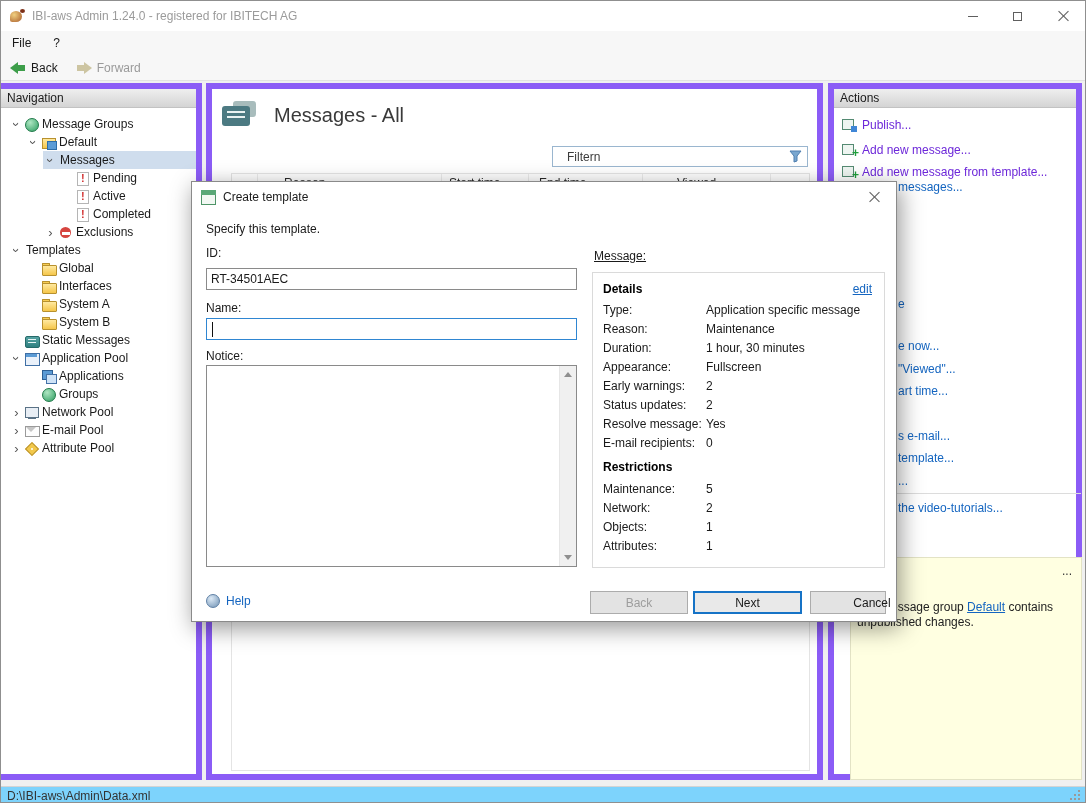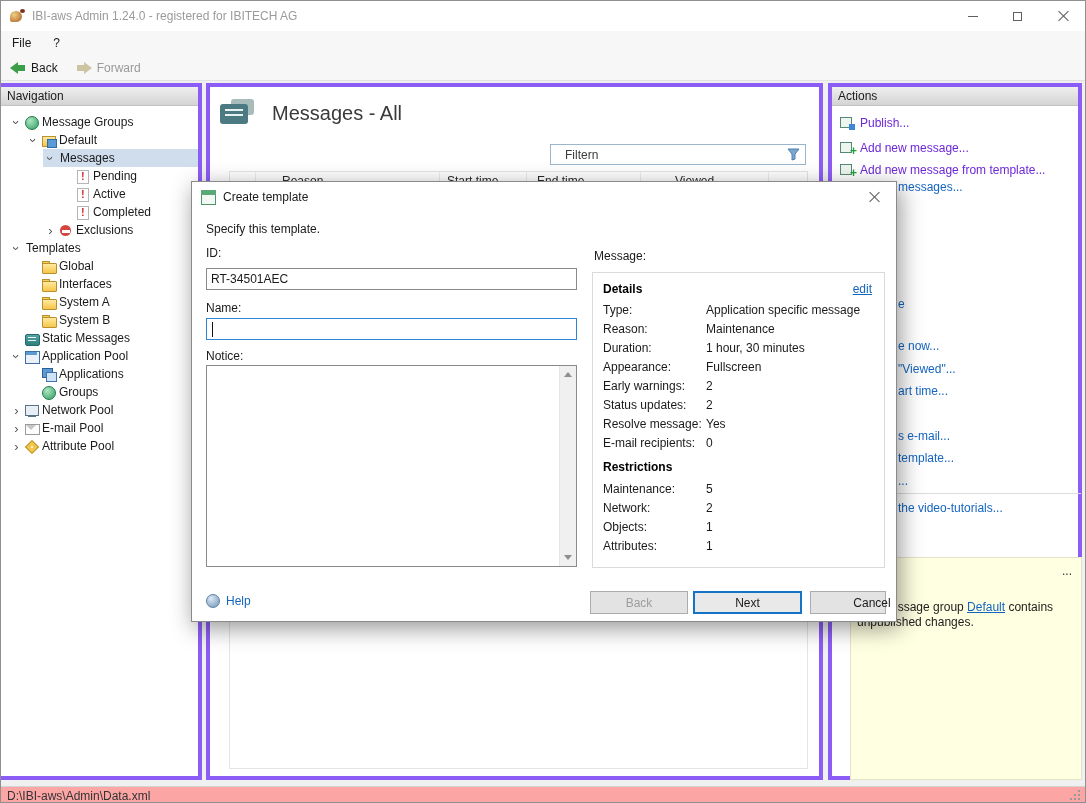--- a/index.html
+++ b/index.html
@@ -27,21 +27,21 @@
   .tbtn { display:flex; align-items:center; gap:5px; padding:0 9px; height:100%; }
   .arr { position:relative; width:16px; height:12px; flex:none; }
   .arr-left::before { content:""; position:absolute; left:0; top:0; border-top:6px solid transparent; border-bottom:6px solid transparent; border-right:8px solid #3d9e4a; }
   .arr-left::after { content:""; position:absolute; left:8px; top:3px; width:7px; height:6px; background:#3d9e4a; }
   .arr-right::before { content:""; position:absolute; right:0; top:0; border-top:6px solid transparent; border-bottom:6px solid transparent; border-left:8px solid #cdc5a2; }
   .arr-right::after { content:""; position:absolute; left:1px; top:3px; width:7px; height:6px; background:#cdc5a2; }
   .dim { color:#9a9a9a; }
 
   
   .content-bg { position:absolute; left:0; top:80px; width:100%; height:705px; background:#f0f0f0; }
-  .panel { position:absolute; background:#fff; border:4px solid #8b5cf6; }
+  .panel { position:absolute; background:#fff; border:6px solid #8b5cf6; }
   #nav-panel { left:0; top:82px; width:201px; height:697px; border-left:none; }
   #main-panel { left:205px; top:82px; width:617px; height:697px; }
   #actions-panel { left:827px; top:82px; width:254px; height:697px; }
   .panel-header { height:19px; background:linear-gradient(#efefef,#d4d4d4); border-bottom:1px solid #c2c2c2; display:flex; align-items:center; padding-left:6px; }
 
   
   .tree { padding-top:7px; }
   .trow { display:flex; align-items:center; height:18px; }
   .ind { flex:none; }
   .rowc { display:flex; align-items:center; flex:1; height:18px; }
@@ -95,42 +95,42 @@
   .alic-add::after { content:"+"; position:absolute; right:-2px; bottom:-4px; color:#1fa03c; font-weight:bold; font-size:12px; z-index:1; }
   .alic-pub::after { content:""; position:absolute; right:0; bottom:-1px; width:6px; height:6px; background:#3f86d6; z-index:1; }
   .clip { position:absolute; left:897px; color:#1465c0; white-space:nowrap; z-index:3; }
   .hsep { position:absolute; height:1px; background:#dcdcdc; z-index:3; }
   .notice-box { position:absolute; left:849px; top:556px; width:232px; height:223px; background:#ffffe1; border:1px solid #e3e3c5; z-index:2; }
   .notice-ell { position:absolute; right:9px; top:6px; color:#333; }
   .notice-text { position:absolute; left:6px; top:42px; width:218px; line-height:15px; color:#222; }
   .link { color:#1465c0; text-decoration:underline; cursor:pointer; }
 
   
-  .statusbar { position:absolute; left:0; top:785px; width:100%; height:18px; background:#fca5a5; border-top:1px solid #d4d4d4; display:flex; align-items:center; padding-left:6px; color:#333; }
+  .statusbar { position:absolute; left:0; top:785px; width:100%; height:18px; background:#7dd3fc; border-top:1px solid #d4d4d4; display:flex; align-items:center; padding-left:6px; color:#333; }
   .grip { position:absolute; right:5px; bottom:12px; width:2px; height:2px; background:#999; box-shadow:0 4px 0 #999,0 8px 0 #999,-4px 4px 0 #999,-4px 8px 0 #999,-8px 8px 0 #999; }
 
   
   #dialog { position:absolute; left:190px; top:180px; width:706px; height:441px; background:#fff; border:1px solid #8a8a8a; box-shadow:3px 6px 22px rgba(0,0,0,.42); z-index:10; }
   .dlg-title { position:absolute; left:0; top:0; width:100%; height:30px; display:flex; align-items:center; padding-left:9px; background:#fff; }
   .dlgic { width:15px; height:15px; position:relative; margin-right:7px; flex:none; }
   .dlgic::after { content:""; position:absolute; inset:0; background:#f2f8f3; border:1px solid #4e9467; }
   .dlgic::before { content:""; position:absolute; left:0; top:0; width:15px; height:5px; background:#5aa877; z-index:1; }
   .dlg-close { position:absolute; right:0; top:0; width:44px; height:30px; display:flex; align-items:center; justify-content:center; }
   .dlg-sub { position:absolute; left:14px; top:40px; }
   .flabel { position:absolute; left:14px; }
   .tb { position:absolute; left:14px; width:371px; height:22px; border:1px solid #8a8a8a; background:#fff; font:inherit; padding:0 4px; color:#1a1a1a; }
   .tb-focus { border:1px solid #2f86d2; }
   .caret { position:absolute; left:5px; top:3px; width:1px; height:15px; background:#111; }
   .ta { position:absolute; left:14px; top:183px; width:371px; height:202px; border:1px solid #8a8a8a; background:#fff; }
   .vsb { position:absolute; right:0; top:0; width:17px; height:100%; background:#f0f0f0; border-left:1px solid #e6e6e6; }
   .sb-btn { position:absolute; left:0; width:16px; height:17px; display:flex; align-items:center; justify-content:center; }
   .sb-up { top:0; } .sb-down { bottom:0; }
   .tri-up { width:0; height:0; border-left:4px solid transparent; border-right:4px solid transparent; border-bottom:5px solid #8f8f8f; }
   .tri-down { width:0; height:0; border-left:4px solid transparent; border-right:4px solid transparent; border-top:5px solid #8f8f8f; }
-  .msg-label { position:absolute; left:402px; top:67px; }
+  .msg-label { position:absolute; left:402px; top:67px;text-decoration:underline; }
   .sum-panel { position:absolute; left:400px; top:90px; width:293px; height:296px; border:1px solid #dadada; background:#fff; }
   .sum-h { position:absolute; left:10px; font-weight:bold; color:#000; }
   .edit-link { position:absolute; right:12px; top:9px; color:#1465c0; text-decoration:underline; }
   .srow { position:absolute; left:10px; right:6px; height:19px; display:flex; align-items:flex-start; }
   .srow .sl { width:103px; flex:none; }
   .srow .sv { flex:1; }
   .dlg-help { position:absolute; left:14px; top:412px; display:flex; align-items:center; gap:6px; color:#1465c0; }
   .help-ic { width:14px; height:14px; border-radius:50%; background:radial-gradient(circle at 35% 30%, #dce9f5, #7193b5); border:1px solid #5e80a5; flex:none; }
   .btn { position:absolute; top:409px; height:23px; background:#e3e3e3; border:1px solid #acacac; display:flex; align-items:center; justify-content:center; }
   .btn-back { left:398px; width:98px; color:#9d9d9d; }

